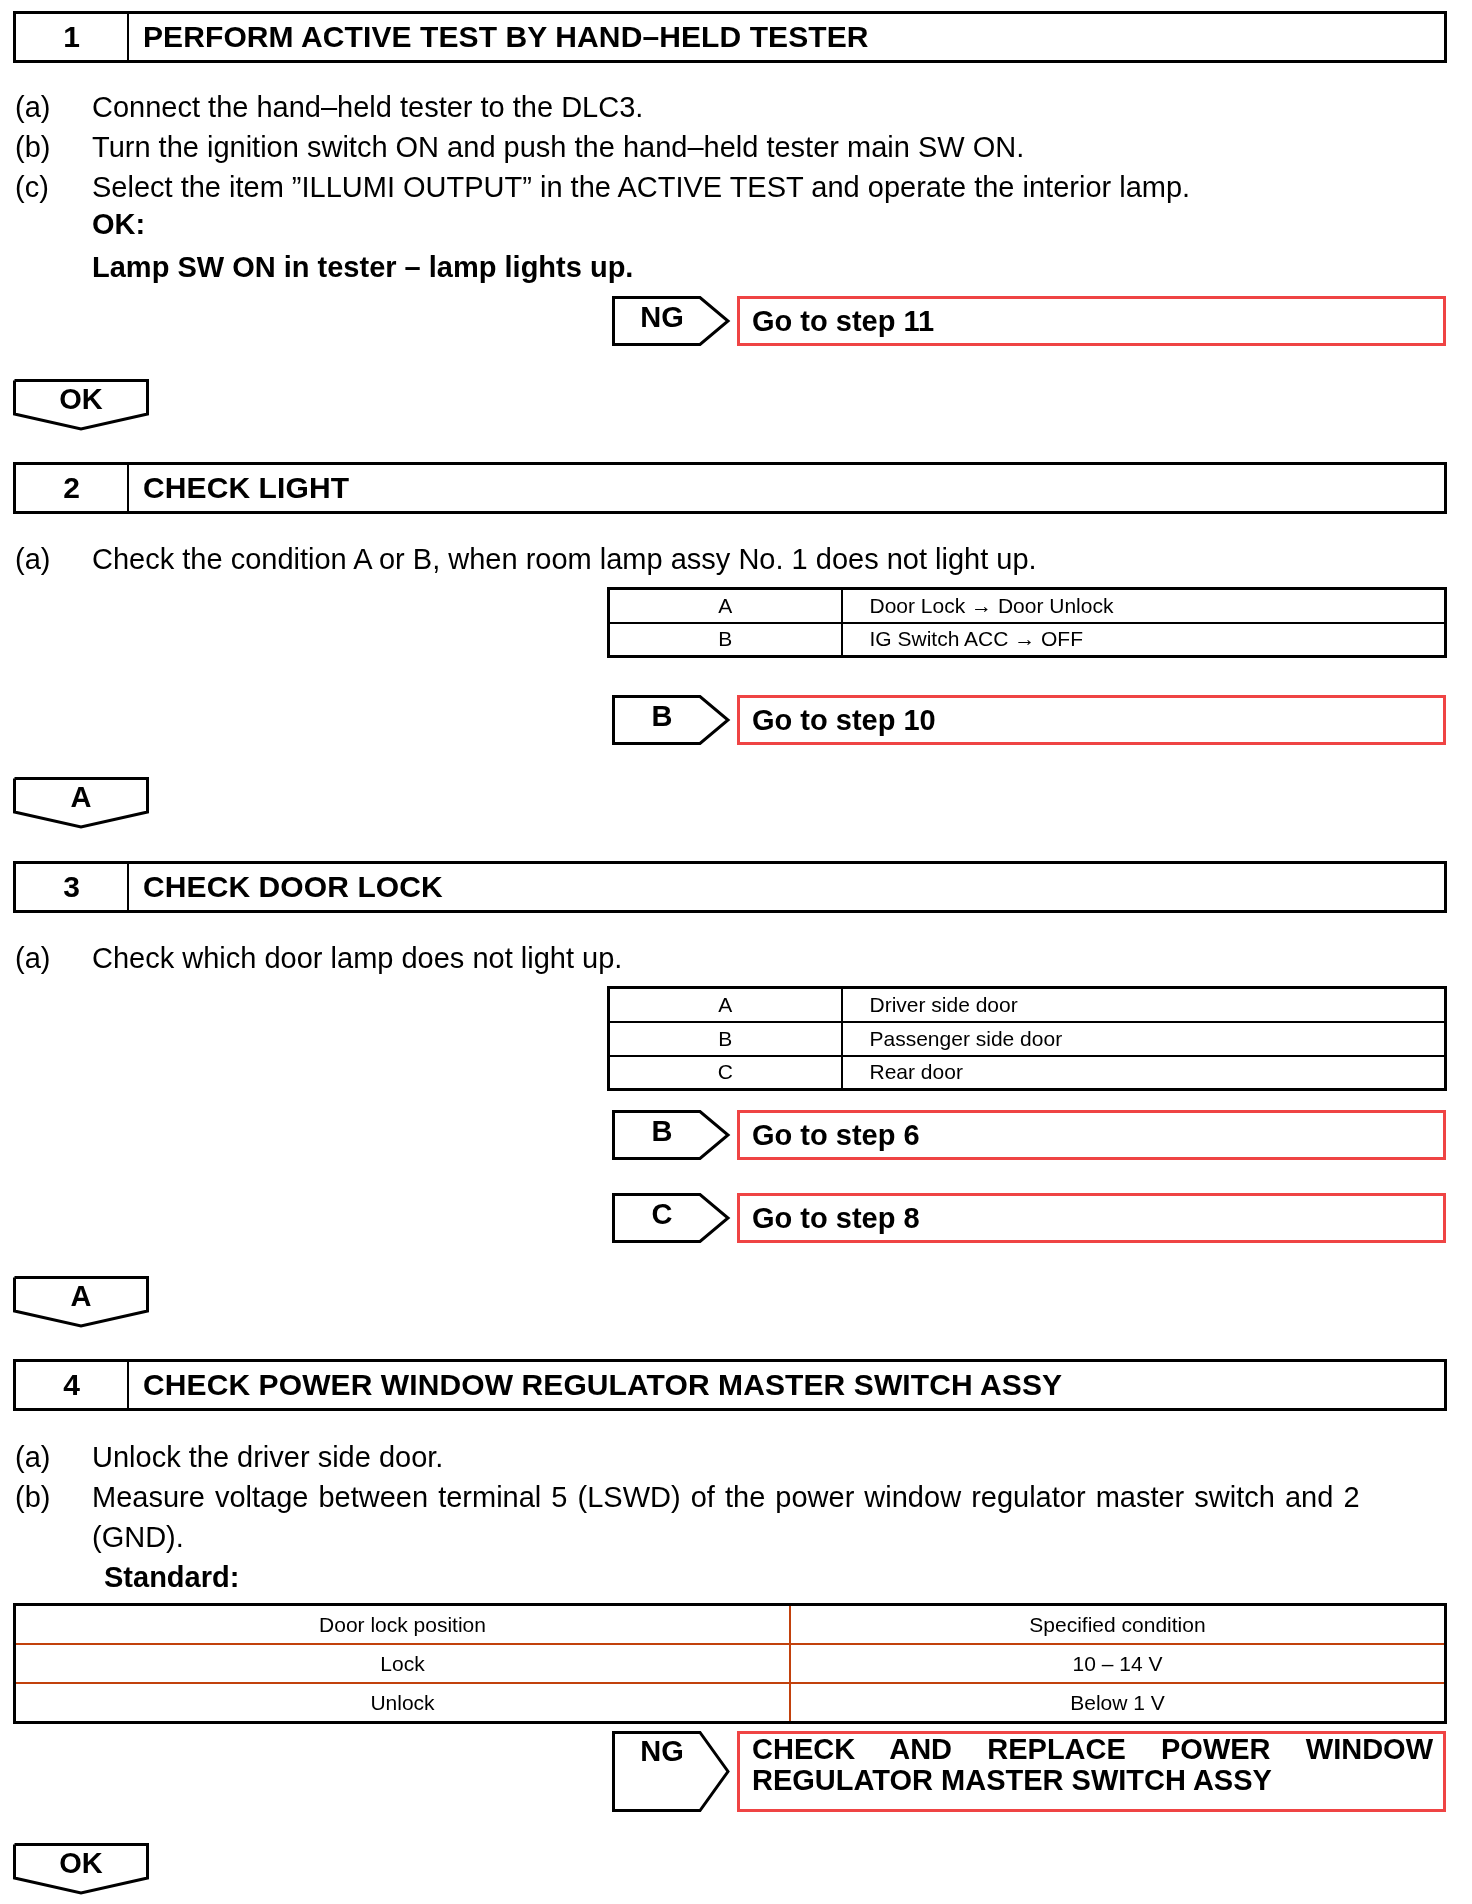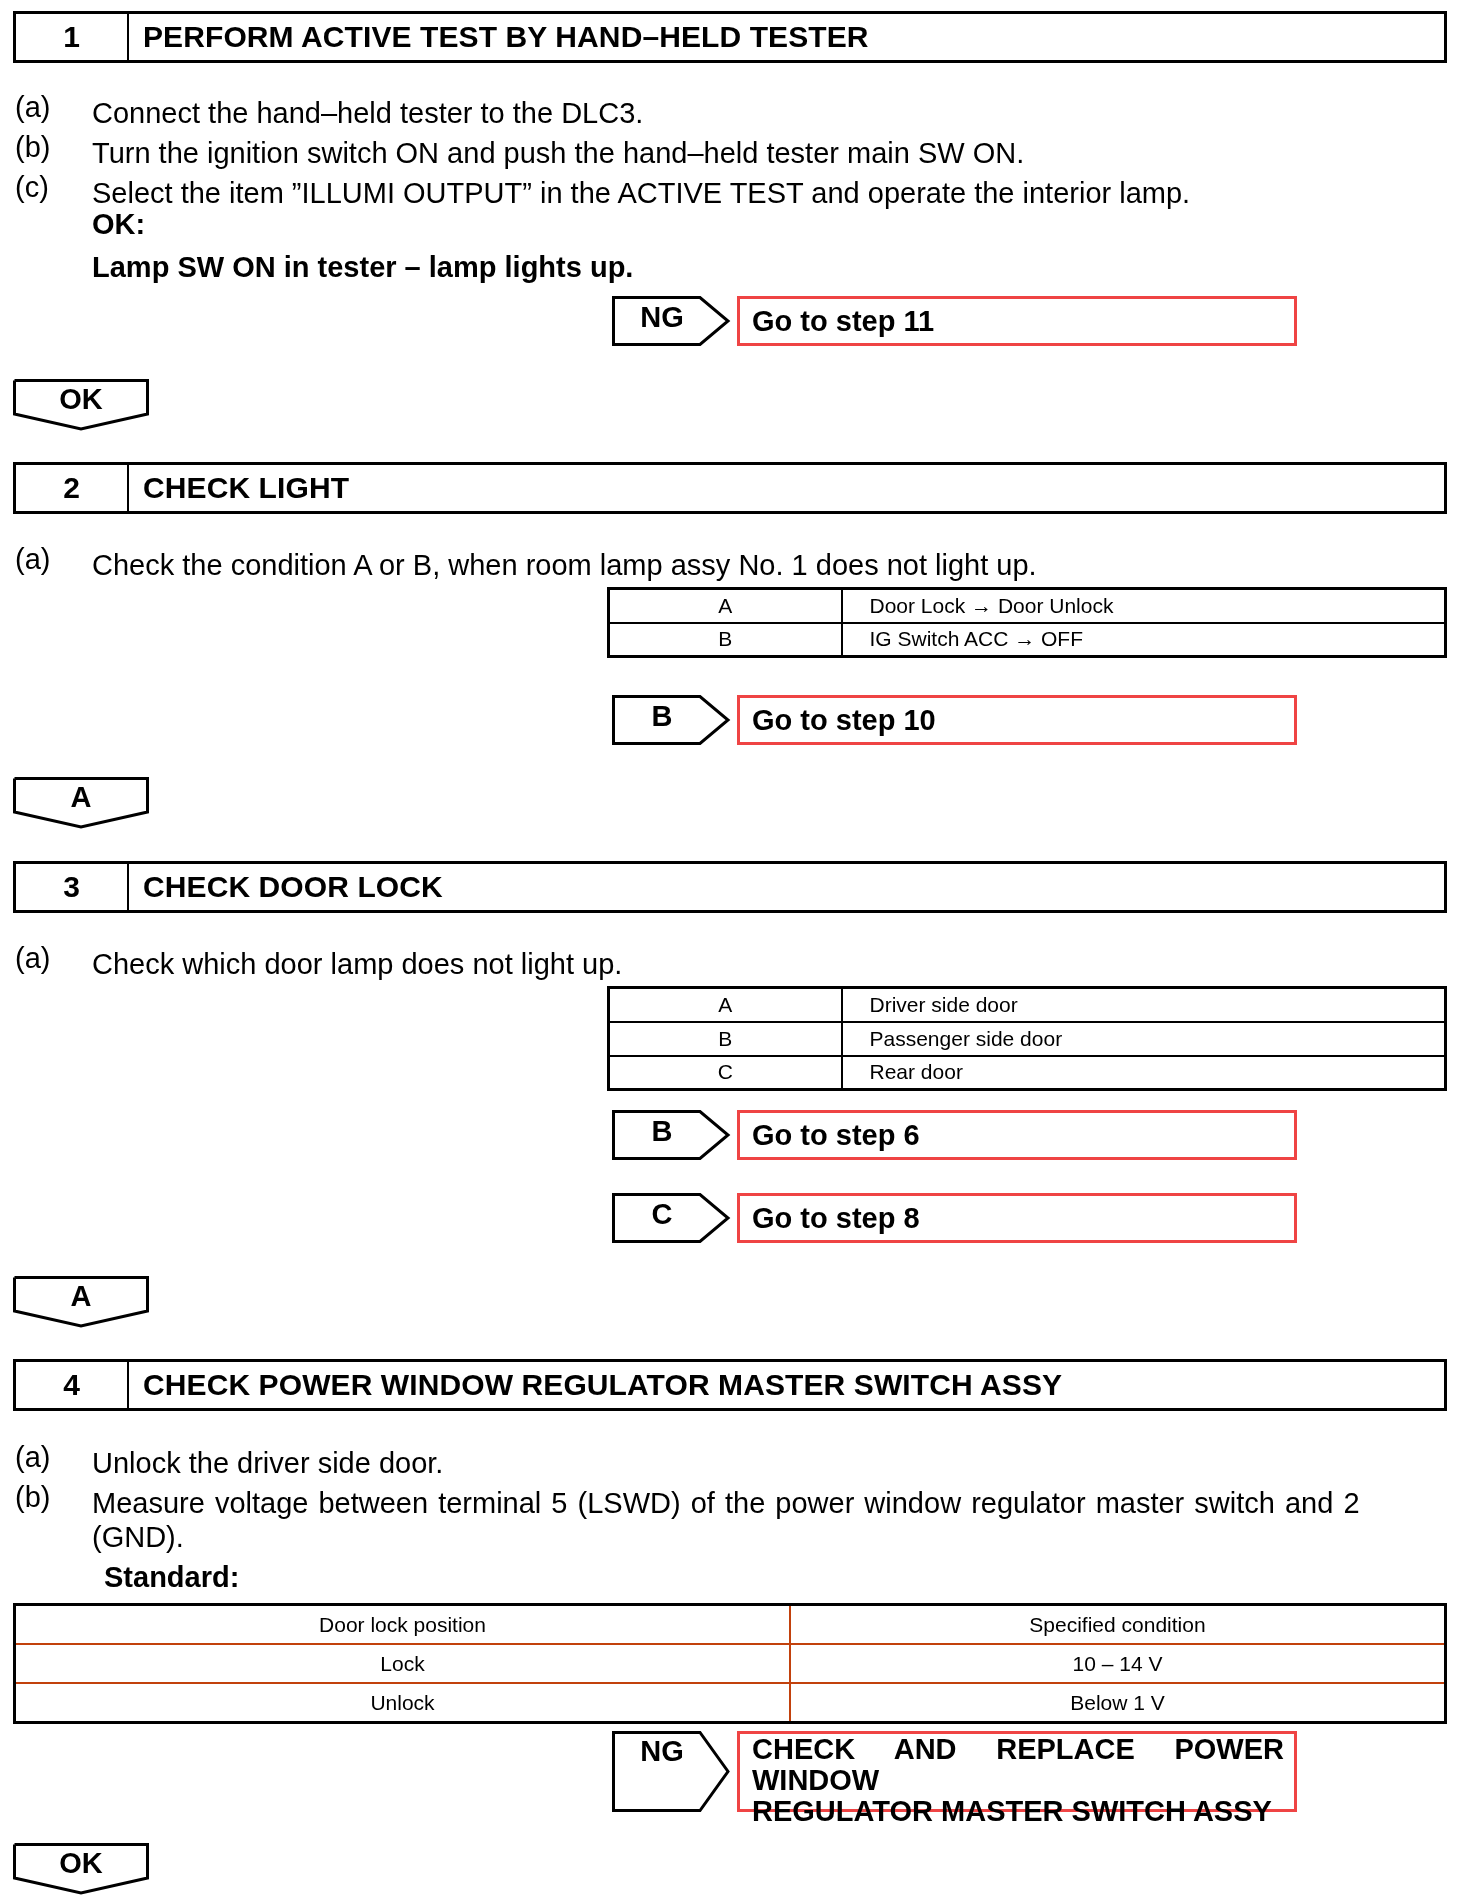--- a/index.html
+++ b/index.html
@@ -11,32 +11,32 @@
                  border: 3px solid #000; box-sizing: border-box; display: flex; }
   .step-num { width: 113px; border-right: 2px solid #000; box-sizing: border-box;
               display: flex; align-items: center; justify-content: center;
               font-weight: bold; font-size: 30px; }
   .step-title { flex: 1; display: flex; align-items: center; padding-left: 14px;
                 font-weight: bold; font-size: 30px; letter-spacing: 0.1px; }
 
   
   .line { position: absolute; font-size: 29px; line-height: 40px; white-space: nowrap; }
   .lbl { position: absolute; left: 15px; }
-  .txt { position: absolute; left: 92px; margin-top: 6px; }
+  .txt { position: absolute; left: 92px; }
   .bold { font-weight: bold; }
 
   
   table.cond { position: absolute; border-collapse: collapse; font-size: 21px; }
   table.cond td { border: 2px solid #000; height: 34px; padding: 0; box-sizing: border-box; }
   table.cond td.k { text-align: center; }
   table.cond td.v { padding-left: 27px; }
   table.cond { border: 3px solid #000; }
 
   
-  .branch { position: absolute; left: 612px; width: 685px; }
+  .branch { position: absolute; left: 612px; width: 834px; }
   .branch svg { position: absolute; left: 0; top: 0; }
   .branch-tag { position: absolute; left: 0; width: 100px; text-align: center;
                 font-weight: bold; font-size: 29px; }
   .branch-box { position: absolute; left: 125px; right: 0; top: 0; bottom: 0;
                 border: 3px solid #ef4444; box-sizing: border-box;
                 font-weight: bold; font-size: 29px; padding-left: 12px;
                 display: flex; align-items: center; }
 
   
   .down-tag { position: absolute; left: 13px; width: 120px; height: 52px; }

